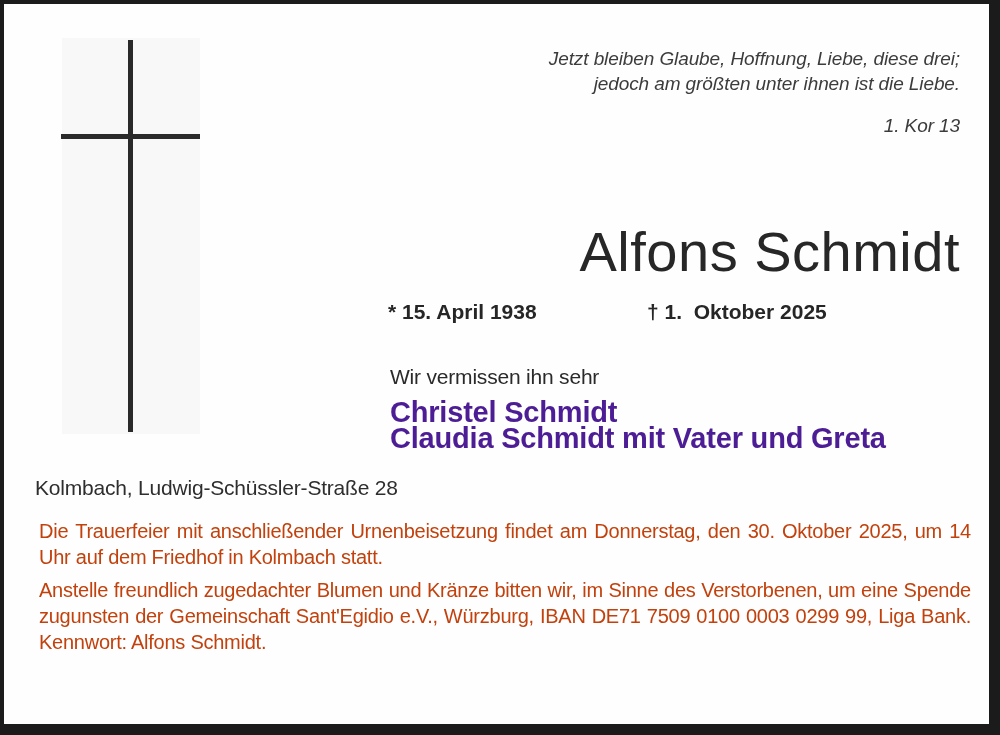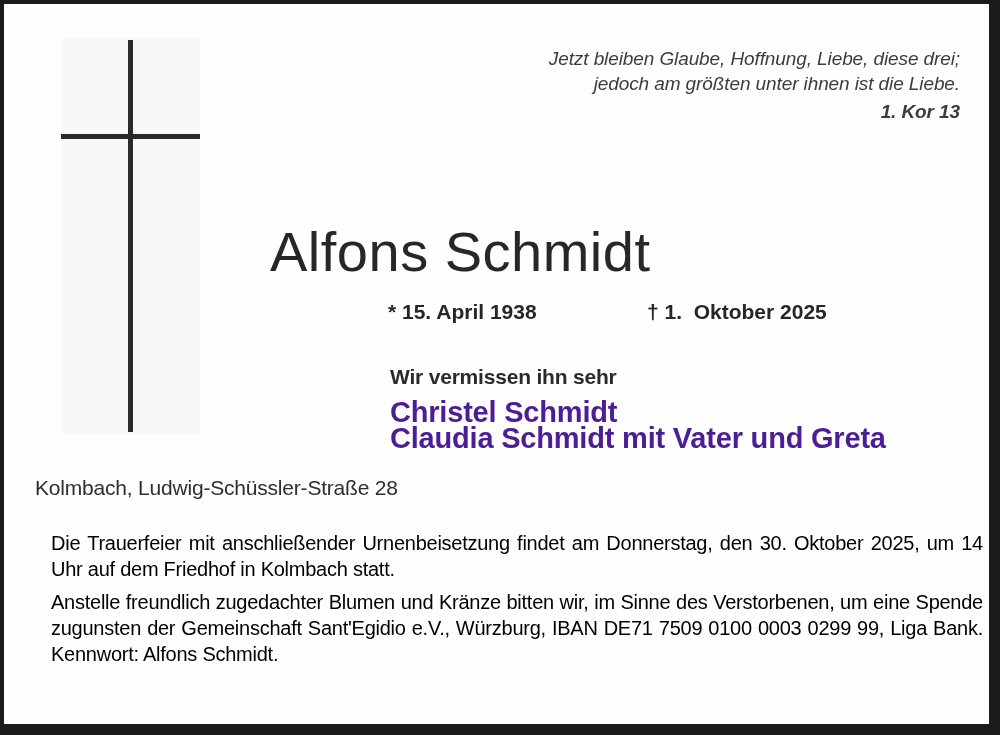--- a/index.html
+++ b/index.html
@@ -51,36 +51,36 @@
     position: absolute;
     top: 46px; right: 40px;
     width: 460px;
     text-align: right;
     font-style: italic;
     font-size: 19px;
     line-height: 25px;
     color: #3c3c3c;
     letter-spacing: -0.1px;
   }
-  .quote .src { margin-top: 3px; font-weight: bold; }
+  .quote .src { margin-top: 17px; }
   .intro {
     position: absolute;
     left: 270px; top: 134px;
     width: 660px;
     font-size: 21px;
     line-height: 27px;
     letter-spacing: -0.2px;
     color: #2a2a2a;
   }
   .name {
     position: absolute;
     left: 270px; top: 219px;
     width: 690px;
     margin: 0;
-    text-align: left;
+    text-align: right;
     font-size: 56px;
     font-weight: 400;
     letter-spacing: 0.5px;
     color: #272727;
   }
   .dates {
     position: absolute;
     left: 0; top: 300px;
     width: 1000px;
     font-size: 21px;
@@ -88,21 +88,20 @@
     color: #262626;
   }
   .dates .birth { position: absolute; left: 388px; white-space: pre-wrap; }
   .dates .death { position: absolute; left: 647px; white-space: pre-wrap; }
   .miss {
     position: absolute;
     left: 390px; top: 365px;
     font-size: 21px;
     color: #2a2a2a;
     letter-spacing: -0.2px;
-    font-weight: bold;
   }
   .mourners {
     position: absolute;
     left: 390px; top: 399px;
     font-size: 29px;
     font-weight: 700;
     line-height: 26px;
     color: #4c1d95;
     letter-spacing: -0.2px;
   }
@@ -110,26 +109,26 @@
     position: absolute;
     left: 35px; top: 476px;
     font-size: 21px;
     color: #2e2e2e;
     letter-spacing: -0.2px;
   }
   .para {
     position: absolute;
     left: 35px;
     width: 932px;
-    margin: 16px;
+    margin: 4px;
     font-size: 20px;
     line-height: 26px;
     letter-spacing: -0.25px;
     text-align: justify;
-    color: #000000;
+    color: #c2410c;
   }
   .p1 { top: 514px; }
   .p2 { top: 573px; }
   .p3 { top: 651px; }
 </style>
 </head>
 <body>
 
 <div class="page">
 

